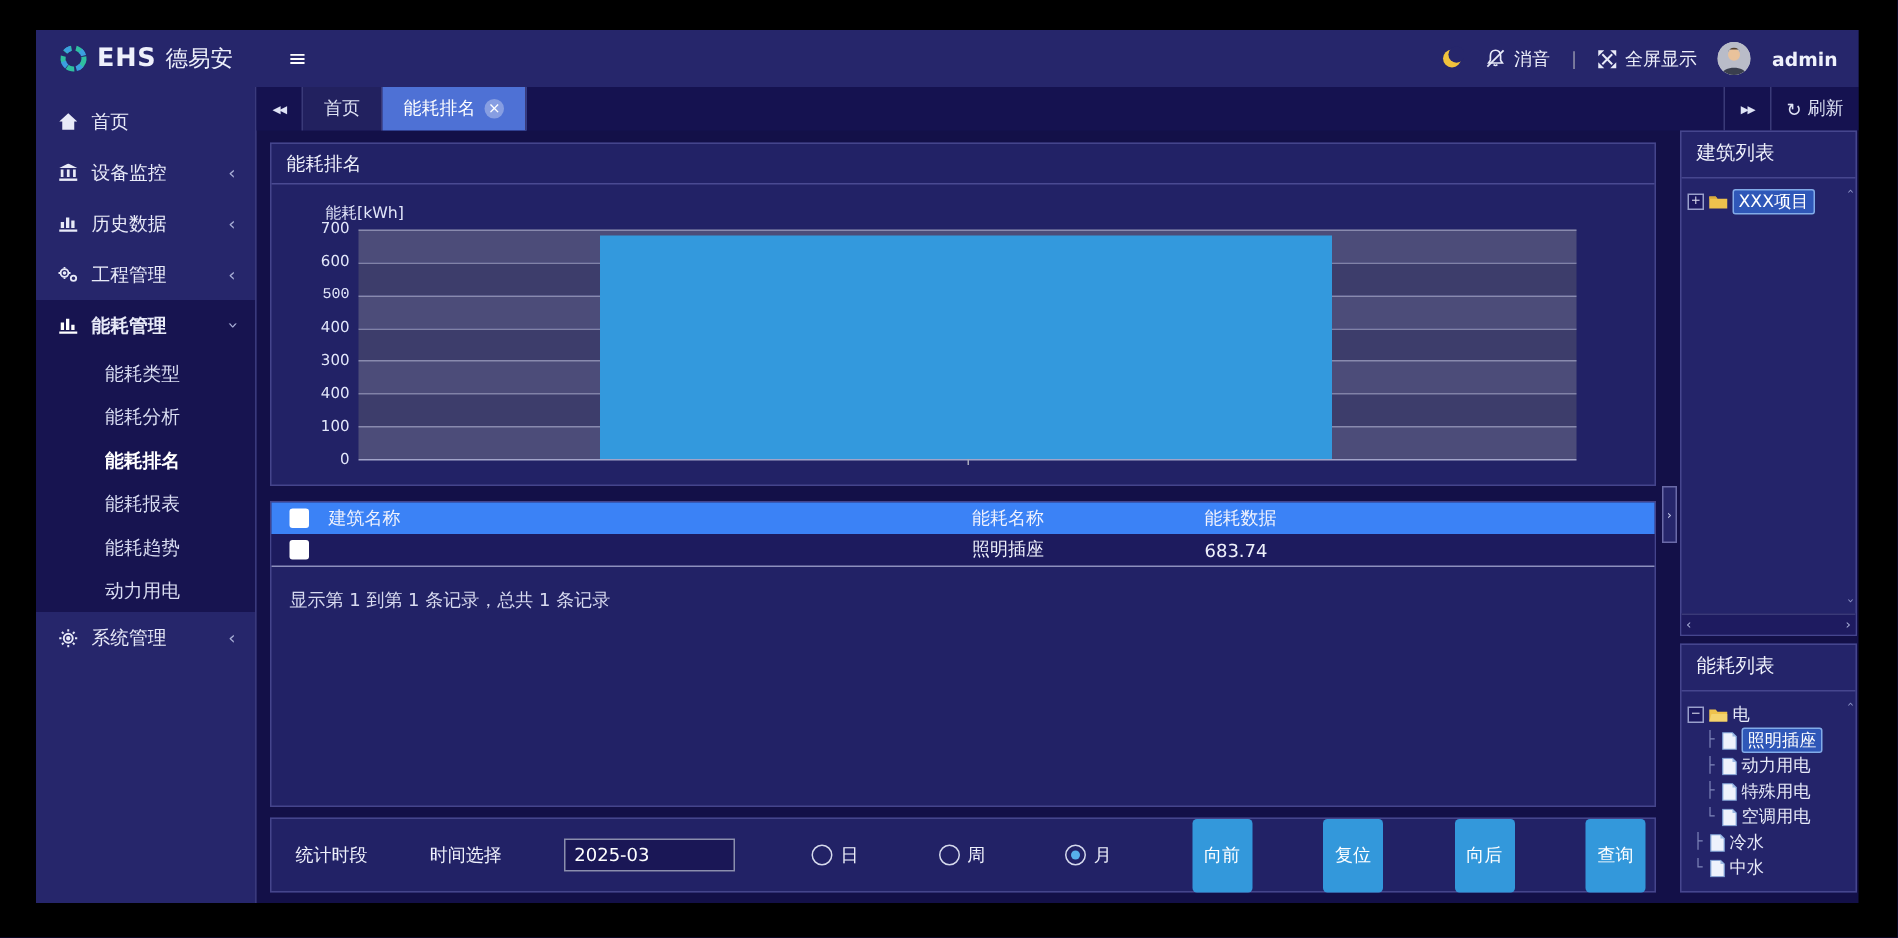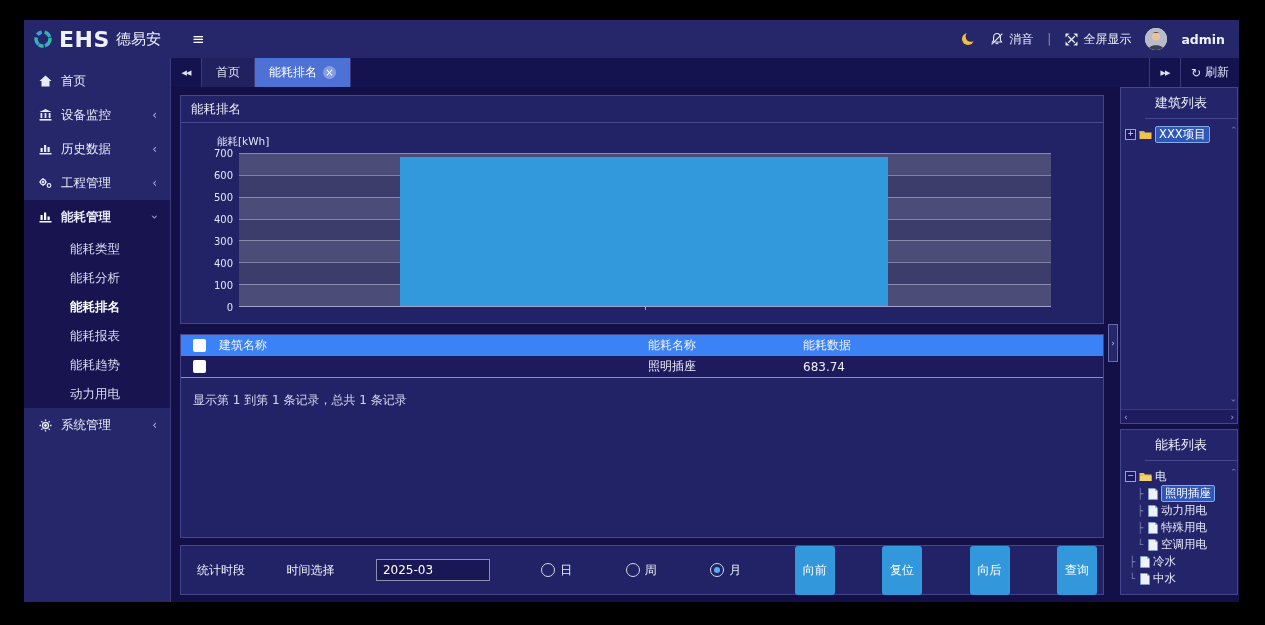--- a/index.html
+++ b/index.html
@@ -2,21 +2,21 @@
 <html><head>
 <meta charset="utf-8">
 <style>
   html,body{margin:0;padding:0;}
   body{width:1265px;height:625px;background:#000;font-family:"DejaVu Sans","Liberation Sans",sans-serif;color:#eef0fb;position:relative;overflow:hidden;}
   .app{position:absolute;left:24px;top:20px;width:1215px;height:582px;background:#131048;display:flex;flex-direction:column;}
 
   
   .topbar{height:38px;background:#26266b;display:flex;align-items:center;flex:none;}
   .logo{width:146px;display:flex;align-items:center;justify-content:center;gap:6px;flex:none;}
-  .logo .ehs{font-weight:bold;font-size:22px;letter-spacing:.5px;}
+  .logo .ehs{font-weight:bold;font-size:17px;letter-spacing:.5px;}
   .logo .brand{font-size:15px;}
   .hamburger{margin-left:22px;font-size:15px;cursor:pointer;color:#fff;}
   .topbar-right{margin-left:auto;display:flex;align-items:center;gap:14px;padding-right:14px;font-size:12px;}
   .tb-group{display:flex;align-items:center;gap:5px;cursor:pointer;justify-content:flex-end;}
   .tb-divider{color:#aab;opacity:.8;}
   .avatar{width:22px;height:22px;border-radius:50%;overflow:hidden;background:#cfd2da;flex:none;}
   .admin{font-weight:bold;font-size:12.5px;}
 
   
   .mainrow{flex:1;display:flex;min-height:0;}
@@ -78,21 +78,21 @@
 
   
   .splitter-col{width:16px;position:relative;flex:none;}
   .splitter-handle{position:absolute;left:4px;top:237px;width:8px;height:36px;border:1px solid #6a6aa8;background:#26266b;display:flex;align-items:center;justify-content:center;font-size:8px;color:#cdd2ee;cursor:col-resize;}
 
   
   .right-col{width:118px;flex:none;display:flex;flex-direction:column;padding:0 1px 7px 0;}
   .side-panel{background:#24246a;border:1px solid #46468e;display:flex;flex-direction:column;position:relative;}
   .building-panel{height:335px;flex:none;margin-bottom:5px;}
   .energy-panel{flex:1;min-height:0;}
-  .side-title{height:30px;line-height:30px;padding-left:10px;font-size:13px;border-bottom:1px solid #46468e;flex:none;margin-left:24px;}
+  .side-title{height:30px;line-height:30px;padding-left:10px;font-size:13px;border-bottom:1px solid #46468e;flex:none;}
   .tree{flex:1;padding:7px 4px;font-size:11.5px;position:relative;overflow:hidden;}
   .tree-row{display:flex;align-items:center;gap:3px;height:17px;white-space:nowrap;}
   .expander{width:9px;height:9px;border:1px solid #9aa0cc;background:#1b1860;color:#dde;font-size:8px;line-height:7px;text-align:center;flex:none;cursor:pointer;}
   .tree-label{cursor:pointer;color:#e6e9f8;}
   .tree-label.selected{background:#2f57b8;border:1px solid #82abe8;border-radius:2px;padding:0 3px;color:#fff;}
   .connector{color:#7d84b8;font-size:10px;width:8px;flex:none;}
   .indent1{margin-left:12px;}
   .indent0{margin-left:4px;}
   .hscroll{height:13px;background:#1e1b60;border-top:1px solid #3a3a78;display:flex;align-items:center;justify-content:space-between;padding:0 3px;font-size:9px;color:#aab0d8;flex:none;}
   .vscroll-arrow{position:absolute;right:2px;font-size:8px;color:#8c93c6;cursor:pointer;}
@@ -281,21 +281,21 @@
         <div class="main-wrap">
 
           <div class="panel chart-panel">
             <div class="panel-title">能耗排名</div>
             <div class="chart-area">
               <div class="chart-ylabel">能耗[kWh]</div>
               <div class="chart-main">
                 <div class="yaxis">
                     <div class="ytick" style="top: 0%;">700</div>
                     <div class="ytick" style="top: 14.2857%;">600</div>
-                    <div class="ytick" style="top: 28.5714%;">500</div>
+                    <div class="ytick" style="top: 28.5714%; font-family: Liberation Mono, monospace;">500</div>
                     <div class="ytick" style="top: 42.8571%;">400</div>
                     <div class="ytick" style="top: 57.1429%;">300</div>
                     <div class="ytick" style="top: 71.4286%;">400</div>
                     <div class="ytick" style="top: 85.7143%;">100</div>
                     <div class="ytick" style="top: 100%;">0</div>
                   </div>
                 <div class="plot">
                   <div class="band light"></div>
                     <div class="band dark"></div>
                     <div class="band light"></div>

